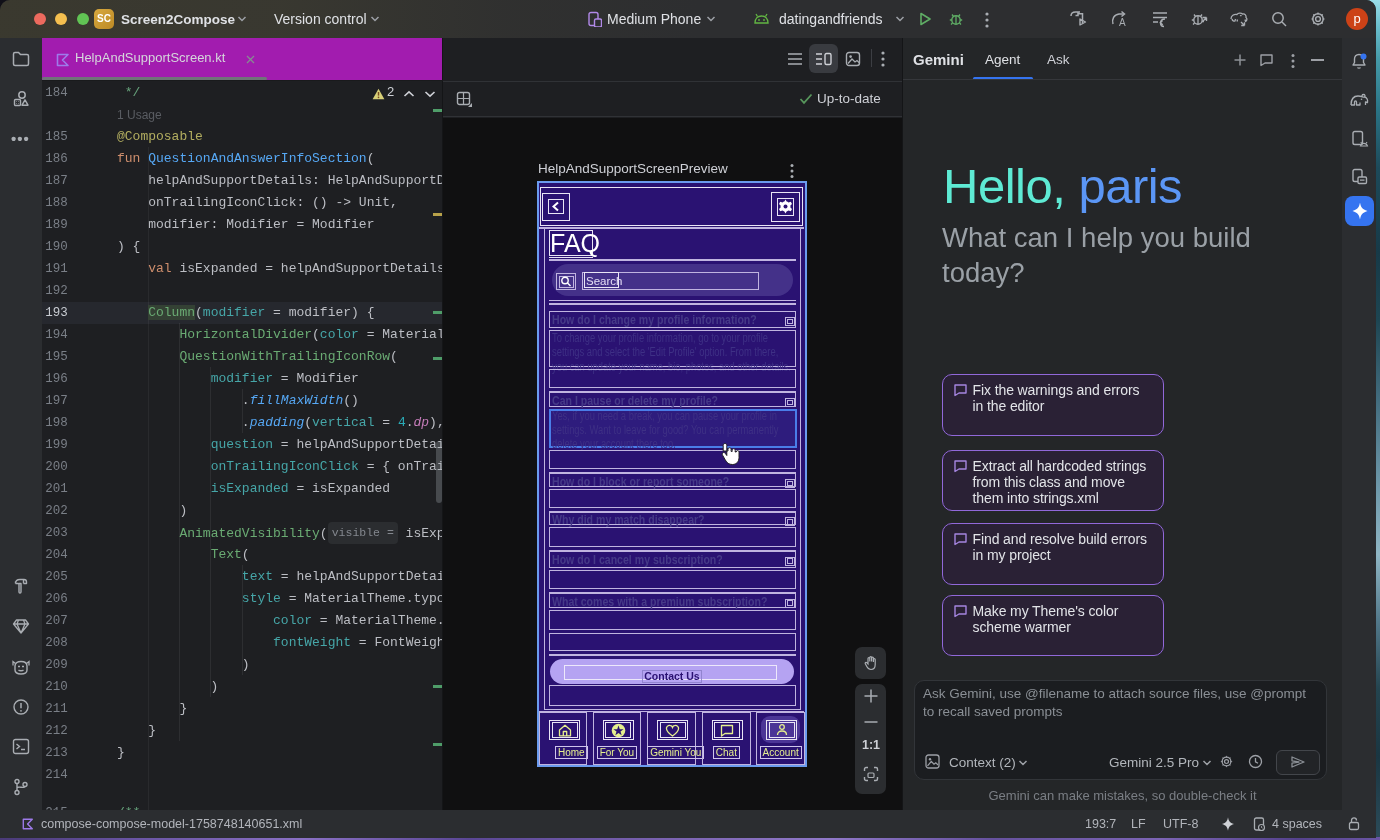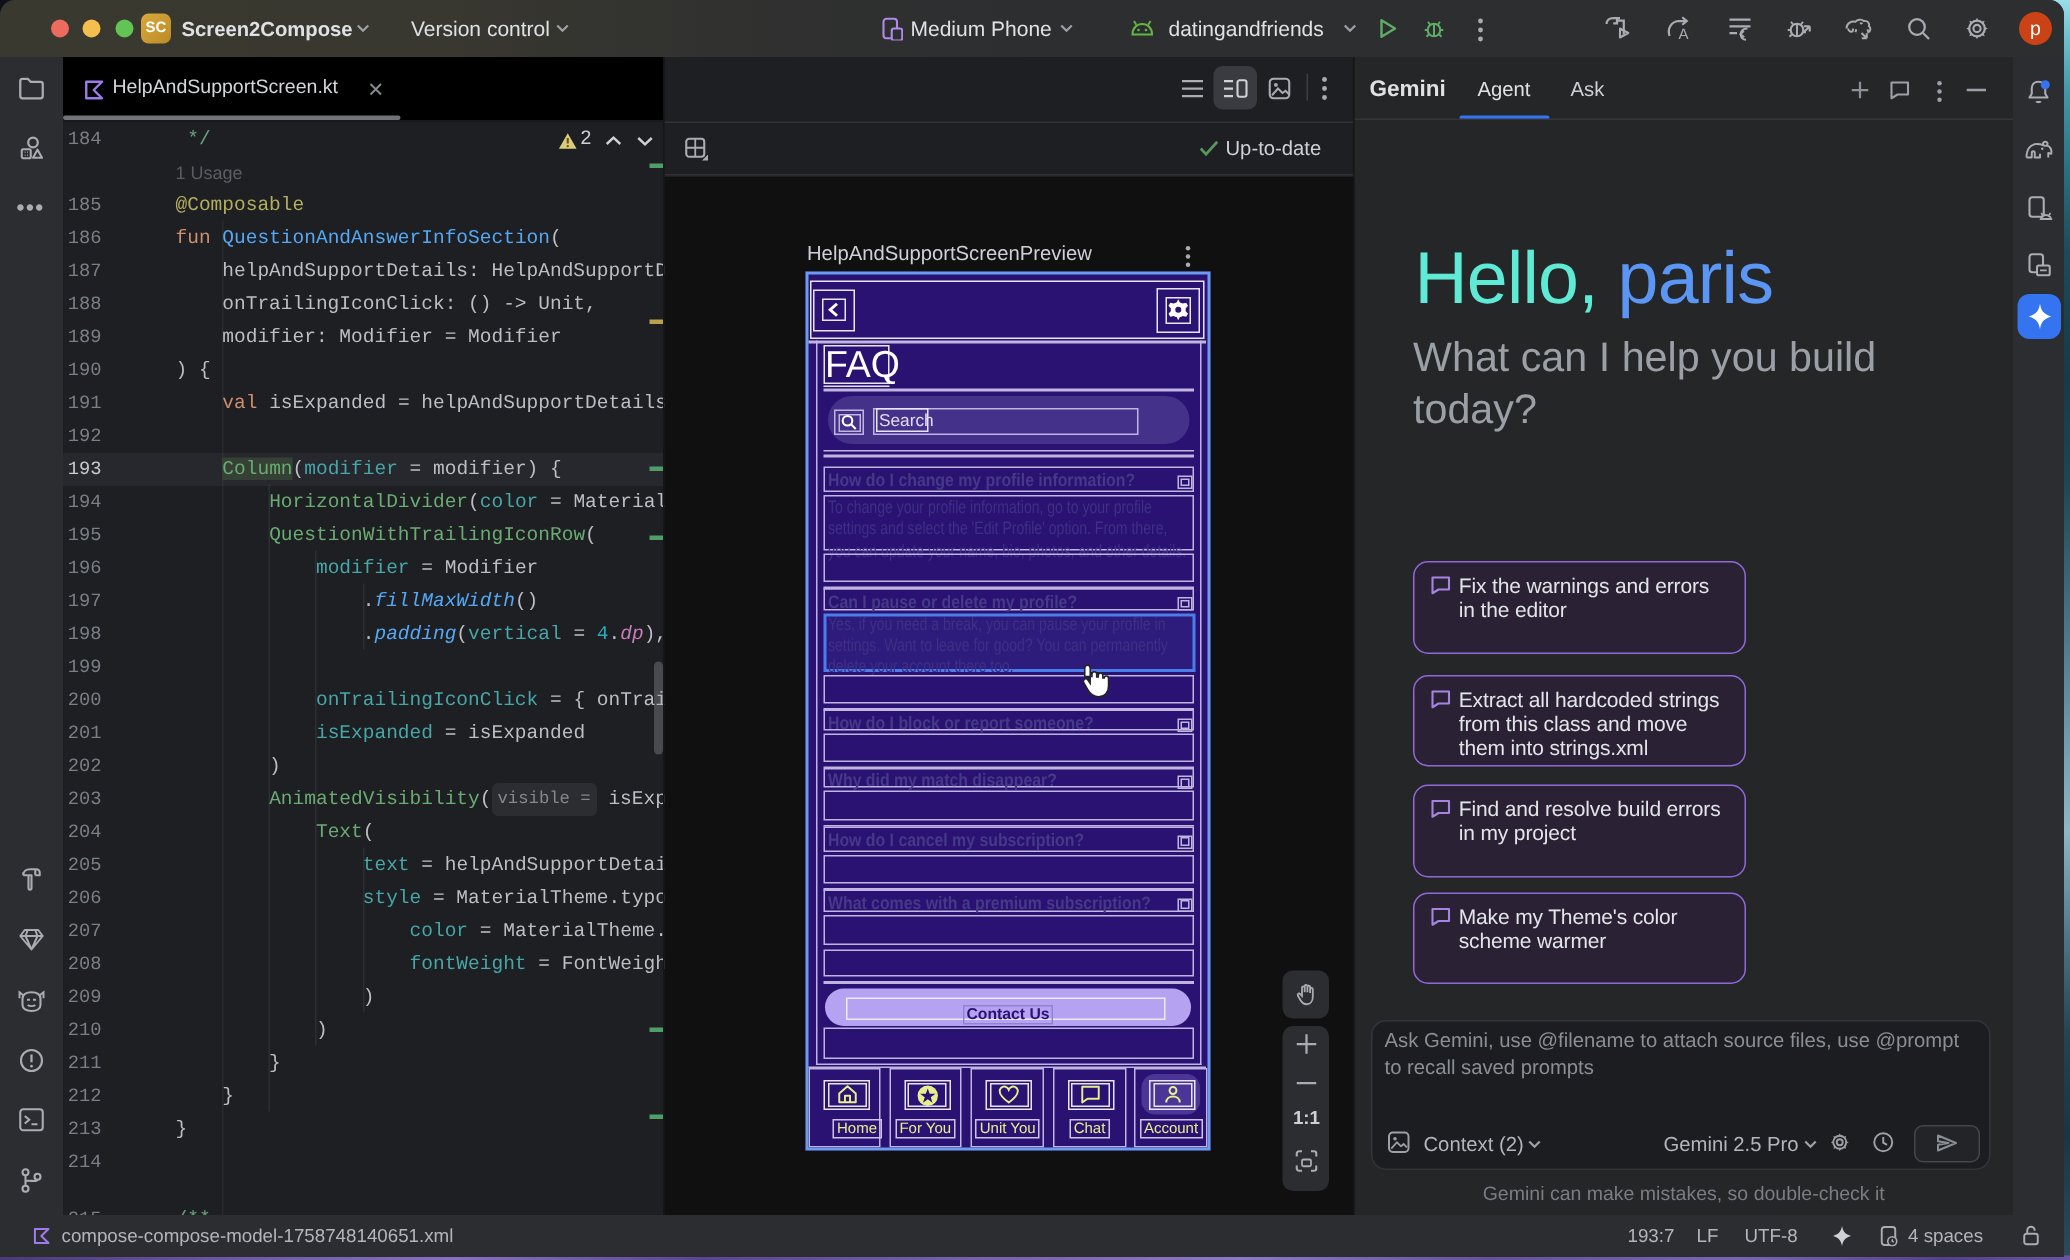--- a/index.html
+++ b/index.html
@@ -17,21 +17,21 @@
   #titlebar { left:0; top:0; width:1376px; height:38px; background:#2d2e30; }
   #titlebar .tint { position:absolute; left:0; top:0; width:700px; height:38px;
     background:linear-gradient(90deg, rgba(88,82,44,0.30) 0%, rgba(88,82,48,0.27) 40%, rgba(66,62,44,0.14) 72%, rgba(0,0,0,0) 100%); }
   .tl { width:12px; height:12px; border-radius:50%; top:13px; }
   .tbtxt { font-size:14px; color:#dfe1e5; top:11px; white-space:nowrap; }
   
   #leftbar { left:0; top:38px; width:42px; height:772px; background:#2b2d30; }
   #rightbar { left:1342px; top:38px; width:34px; height:772px; background:#2b2d30; }
   #statusbar { left:0; top:810px; width:1376px; height:28px; background:#2b2d30; font-size:12.5px; color:#b2b5bb; }
   
-  #tabrow { left:42px; top:38px; width:401px; height:43px; background:#000000; }
+  #tabrow { left:42px; top:38px; width:401px; height:43px; background:#a21caf; }
   #editor { left:42px; top:81px; width:401px; height:729px; background:#1e1f22; overflow:hidden; }
   .codeline { position:absolute; left:0; width:401px; height:22px; font-family:"Liberation Mono", monospace; font-size:13px; line-height:22px; white-space:pre; }
   .lnum { position:absolute; left:0; width:29px; text-align:center; color:#7a7f87; font-family:"Liberation Mono", monospace; font-size:12.5px; }
   .code { position:absolute; left:75px; }
   .c-def{color:#bcbec4} .c-kw{color:#cf8e6d} .c-fn{color:#56a8f5} .c-ann{color:#b3ae60}
   .c-cm{color:#67a37c} .c-comp{color:#6aab73} .c-narg{color:#46a6a8} .c-ext{color:#56a8f5;font-style:italic}
   .c-num{color:#2aacb8} .c-dp{color:#c77dbb;font-style:italic} .c-gray{color:#5a5d63}
   
   #prevtoolrow { left:443px; top:38px; width:460px; height:43px; background:#1e1f22; }
   #prevbar2 { left:443px; top:81px; width:460px; height:36px; background:#1e1f22; border-top:1px solid #303236; border-bottom:1px solid #303236;text-align:right; }
@@ -198,21 +198,21 @@
     <div class="codeline" style="top:133px"><span class="lnum" style="">189</span><span class="code"><span class="c-def">    modifier: Modifier = Modifier</span></span></div>
     <div class="codeline" style="top:155px"><span class="lnum" style="">190</span><span class="code"><span class="c-def">) {</span></span></div>
     <div class="codeline" style="top:177px"><span class="lnum" style="">191</span><span class="code"><span class="c-def">    </span><span class="c-kw">val </span><span class="c-def">isExpanded = helpAndSupportDetails</span></span></div>
     <div class="codeline" style="top:199px"><span class="lnum" style="">192</span></div>
     <div class="codeline" style="top:221px"><span class="lnum" style="color:#c8ccd2;">193</span><span class="code"><span class="c-def">    </span><span class="c-comp" style="background:#344134;">Column</span><span class="c-def">(</span><span class="c-narg">modifier</span><span class="c-def"> = modifier) {</span></span></div>
     <div class="codeline" style="top:243px"><span class="lnum" style="">194</span><span class="code"><span class="c-def">        </span><span class="c-comp">HorizontalDivider</span><span class="c-def">(</span><span class="c-narg">color</span><span class="c-def"> = Material</span></span></div>
     <div class="codeline" style="top:265px"><span class="lnum" style="">195</span><span class="code"><span class="c-def">        </span><span class="c-comp">QuestionWithTrailingIconRow</span><span class="c-def">(</span></span></div>
     <div class="codeline" style="top:287px"><span class="lnum" style="">196</span><span class="code"><span class="c-def">            </span><span class="c-narg">modifier</span><span class="c-def"> = Modifier</span></span></div>
     <div class="codeline" style="top:309px"><span class="lnum" style="">197</span><span class="code"><span class="c-def">                .</span><span class="c-ext">fillMaxWidth</span><span class="c-def">()</span></span></div>
     <div class="codeline" style="top:331px"><span class="lnum" style="">198</span><span class="code"><span class="c-def">                .</span><span class="c-ext">padding</span><span class="c-def">(</span><span class="c-narg">vertical</span><span class="c-def"> = </span><span class="c-num">4</span><span class="c-def">.</span><span class="c-dp">dp</span><span class="c-def">),</span></span></div>
-    <div class="codeline" style="top:353px"><span class="lnum" style="">199</span></div>
+    <div class="codeline" style="top:353px"><span class="lnum" style="">199</span><span class="code"><span class="c-def">            </span><span class="c-narg">question</span><span class="c-def"> = helpAndSupportDetai</span></span></div>
     <div class="codeline" style="top:375px"><span class="lnum" style="">200</span><span class="code"><span class="c-def">            </span><span class="c-narg">onTrailingIconClick</span><span class="c-def"> = { onTrai</span></span></div>
     <div class="codeline" style="top:397px"><span class="lnum" style="">201</span><span class="code"><span class="c-def">            </span><span class="c-narg">isExpanded</span><span class="c-def"> = isExpanded</span></span></div>
     <div class="codeline" style="top:419px"><span class="lnum" style="">202</span><span class="code"><span class="c-def">        )</span></span></div>
     <div class="codeline" style="top:441px"><span class="lnum" style="">203</span><span class="code"><span class="c-def">        </span><span class="c-comp">AnimatedVisibility</span><span class="c-def">(</span><span style="display:inline-block;background:#2b2d30;border-radius:4px;color:#83878e;font-size:11.5px;padding:0 4px;vertical-align:1px;">visible =</span><span class="c-def"> isExpan</span></span></div>
     <div class="codeline" style="top:463px"><span class="lnum" style="">204</span><span class="code"><span class="c-def">            </span><span class="c-comp">Text</span><span class="c-def">(</span></span></div>
     <div class="codeline" style="top:485px"><span class="lnum" style="">205</span><span class="code"><span class="c-def">                </span><span class="c-narg">text</span><span class="c-def"> = helpAndSupportDetai</span></span></div>
     <div class="codeline" style="top:507px"><span class="lnum" style="">206</span><span class="code"><span class="c-def">                </span><span class="c-narg">style</span><span class="c-def"> = MaterialTheme.typo</span></span></div>
     <div class="codeline" style="top:529px"><span class="lnum" style="">207</span><span class="code"><span class="c-def">                    </span><span class="c-narg">color</span><span class="c-def"> = MaterialTheme.</span></span></div>
     <div class="codeline" style="top:551px"><span class="lnum" style="">208</span><span class="code"><span class="c-def">                    </span><span class="c-narg">fontWeight</span><span class="c-def"> = FontWeigh</span></span></div>
     <div class="codeline" style="top:573px"><span class="lnum" style="">209</span><span class="code"><span class="c-def">                )</span></span></div>
@@ -374,21 +374,21 @@
             <circle cx="7.5" cy="7.5" r="6.8" fill="#e5ef8e"></circle>
             <path d="M7.5 2.6 L8.8 6.2 L12.6 6.2 L9.5 8.5 L10.7 12.2 L7.5 9.9 L4.3 12.2 L5.5 8.5 L2.4 6.2 L6.2 6.2 Z" fill="#2a1272"></path>
           </svg></div>
       <div class="abs" style="left:53.6px;top:558.6px;width:48.6px;text-align:center;"><span style="display:inline-block;border:1px solid #cfc4ec;font-size:10px;color:#e5ef8e;padding:0 2px;line-height:11.5px;white-space:nowrap;">For You</span></div>
       <div class="wbox" style="left:108.2px;top:529px;width:49.2px;height:52.5px;"></div>
       <div class="wboxb" style="left:118.2px;top:536.8px;width:31px;height:20.5px;"></div>
       <div class="wboxb" style="left:120.7px;top:539.3px;width:26px;height:15.5px;"></div>
       <div class="abs" style="left:118.2px;top:540px;width:31px;text-align:center;"><svg width="15" height="13" viewBox="0 0 15 13">
             <path d="M7.5 12 C2 8 1 5.5 1.6 3.5 C2.2 1.7 4.3 0.8 5.9 1.7 C6.7 2.1 7.2 2.8 7.5 3.5 C7.8 2.8 8.3 2.1 9.1 1.7 C10.7 0.8 12.8 1.7 13.4 3.5 C14 5.5 13 8 7.5 12 Z" stroke="#e5ef8e" stroke-width="1.3" fill="none"></path>
           </svg></div>
-      <div class="abs" style="left:108.2px;top:558.6px;width:49.2px;text-align:center;"><span style="display:inline-block;border:1px solid #cfc4ec;font-size:10px;color:#e5ef8e;padding:0 2px;line-height:11.5px;white-space:nowrap;">Unit You</span></div>
+      <div class="abs" style="left:108.2px;top:558.6px;width:49.2px;text-align:center;"><span style="display:inline-block;border:1px solid #cfc4ec;font-size:10px;color:#e5ef8e;padding:0 2px;line-height:11.5px;white-space:nowrap;">Gemini You</span></div>
       <div class="wbox" style="left:162.8px;top:529px;width:49.1px;height:52.5px;"></div>
       <div class="wboxb" style="left:172.8px;top:536.8px;width:31px;height:20.5px;"></div>
       <div class="wboxb" style="left:175.3px;top:539.3px;width:26px;height:15.5px;"></div>
       <div class="abs" style="left:172.8px;top:540px;width:31px;text-align:center;"><svg width="14" height="13" viewBox="0 0 14 13">
             <path d="M1.5 1.5 L12.5 1.5 L12.5 9.5 L5 9.5 L1.5 12 Z" stroke="#e5ef8e" stroke-width="1.3" fill="none" stroke-linejoin="round"></path>
           </svg></div>
       <div class="abs" style="left:162.8px;top:558.6px;width:49.1px;text-align:center;"><span style="display:inline-block;border:1px solid #cfc4ec;font-size:10px;color:#e5ef8e;padding:0 2px;line-height:11.5px;white-space:nowrap;">Chat</span></div>
       <div class="wbox" style="left:217.4px;top:529px;width:48.6px;height:52.5px;"></div>
       <div class="abs" style="left:222.4px;top:532.5px;width:38.6px;height:27px;border-radius:9px;background:rgba(130,110,210,0.38);"></div>
       <div class="wboxb" style="left:227.4px;top:536.8px;width:31px;height:20.5px;"></div>

